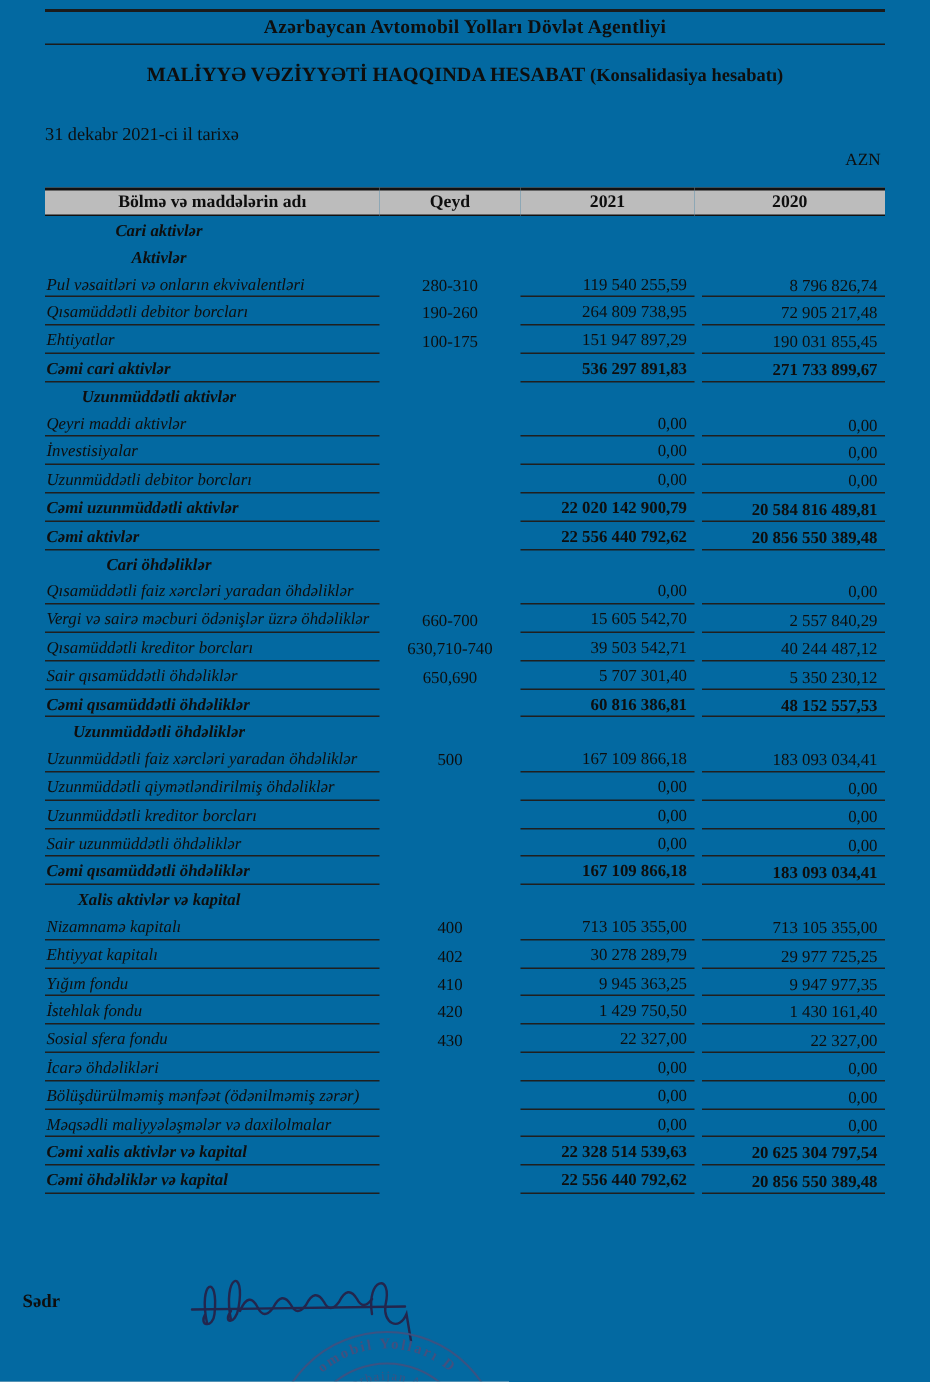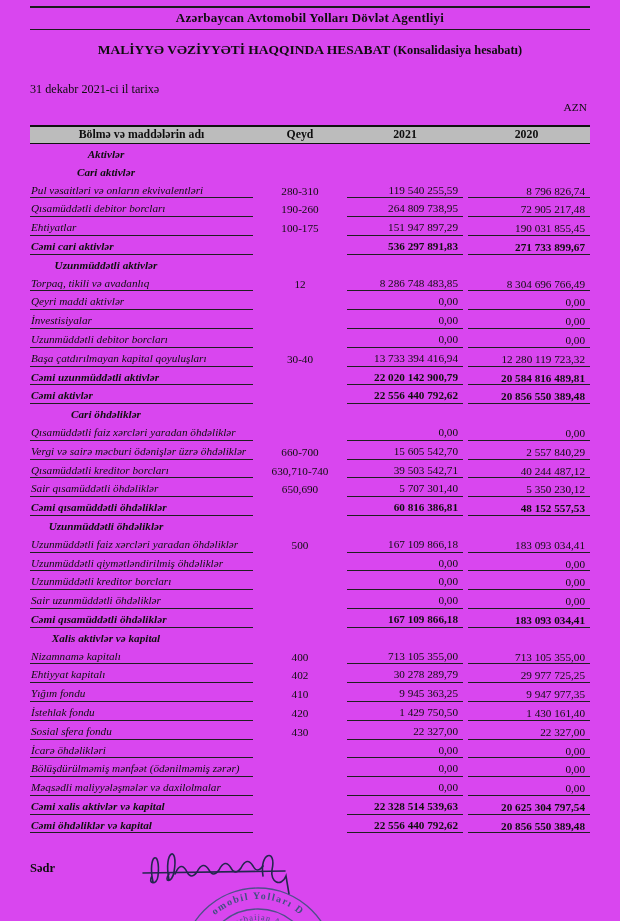--- a/index.html
+++ b/index.html
@@ -1,19 +1,19 @@
 <!DOCTYPE html>
 <html><head>
 <meta charset="utf-8">
 <style>
   html, body { margin: 0; padding: 0; }
   body { background: #d9d9d9; font-family: "Liberation Serif", serif; }
   .page {
     position: relative; width: 620px; height: 921px; margin: 0 auto;
-    background: #d946ef; color: #0e0e0e; overflow: hidden;
+    background: #0369a1; color: #0e0e0e; overflow: hidden;
   }
   .top-pad { height: 6px; }
   .rule { height: 0; border-top: 2px solid #1b1b1b; margin: 0 30px; }
   .rule.thin { border-top-width: 1.5px; }
   .agency { font-weight: bold; font-size: 13px; text-align: center; padding: 2px 0 3px; letter-spacing: 0.2px; }
   .doc-title { margin-top: 12px; text-align: center; font-weight: bold; font-size: 13.5px; }
   .doc-subtitle { font-size: 12.3px; }
   .date-line { margin: 24px 30px 0; font-size: 12.2px; }
   .currency { margin: 4px 33px 12px; text-align: right; font-size: 11.4px; }
 
@@ -36,21 +36,21 @@
   .u-val   { border-bottom: 1px solid #1f1f1f; }
   .u-gap   {
     border-bottom: none;
     background: linear-gradient(#1f1f1f, #1f1f1f) right bottom / calc(100% - 5px) 1px no-repeat;
   }
   tr.row-section .c-label {
     text-align: center; font-weight: bold; font-style: italic; padding-right: 72px;
   }
   tr.row-total { font-weight: bold; }
 
-  .footer { position: absolute; left: 30px; top: 858px; width: 560px; }
+  .footer { position: absolute; left: 15px; top: 858px; width: 560px; }
   .signer { font-weight: bold; font-size: 12.5px; }
   .signature { position: absolute; left: 105px; top: -16px; }
   .stamp { position: absolute; left: 148px; top: 884px; }
 </style>
 </head>
 <body>
 
 <div class="page">
   <div class="top-pad"></div>
   <div class="rule"></div>
@@ -75,27 +75,27 @@
     <thead>
       <tr>
         <th>Bölmə və maddələrin adı</th>
         <th>Qeyd</th>
         <th>2021</th>
         <th>2020</th>
       </tr>
     </thead>
     <tbody>
         <tr class="row-section">
+          <td class="c-label">Cari aktivlər</td>
+          <td class="c-note"></td>
+          <td class="c-val"></td>
+          <td class="c-val"></td>
+        </tr>
+        <tr class="row-section">
           <td class="c-label">Aktivlər</td>
-          <td class="c-note"></td>
-          <td class="c-val"></td>
-          <td class="c-val"></td>
-        </tr>
-        <tr class="row-section">
-          <td class="c-label">Cari aktivlər</td>
           <td class="c-note"></td>
           <td class="c-val"></td>
           <td class="c-val"></td>
         </tr>
         <tr class="row-item">
           <td class="c-label u-label">Pul vəsaitləri və onların ekvivalentləri</td>
           <td class="c-note">280-310</td>
           <td class="c-val u-val">119 540 255,59</td>
           <td class="c-val u-val u-gap">8 796 826,74</td>
         </tr>
@@ -117,48 +117,36 @@
           <td class="c-val u-val">536 297 891,83</td>
           <td class="c-val u-val u-gap">271 733 899,67</td>
         </tr>
         <tr class="row-section">
           <td class="c-label">Uzunmüddətli aktivlər</td>
           <td class="c-note"></td>
           <td class="c-val"></td>
           <td class="c-val"></td>
         </tr>
         <tr class="row-item">
-          <td class="c-label u-label">Torpaq, tikili və avadanlıq</td>
-          <td class="c-note">12</td>
-          <td class="c-val u-val">8 286 748 483,85</td>
-          <td class="c-val u-val u-gap">8 304 696 766,49</td>
-        </tr>
-        <tr class="row-item">
           <td class="c-label u-label">Qeyri maddi aktivlər</td>
           <td class="c-note"></td>
           <td class="c-val u-val">0,00</td>
           <td class="c-val u-val u-gap">0,00</td>
         </tr>
         <tr class="row-item">
           <td class="c-label u-label">İnvestisiyalar</td>
           <td class="c-note"></td>
           <td class="c-val u-val">0,00</td>
           <td class="c-val u-val u-gap">0,00</td>
         </tr>
         <tr class="row-item">
           <td class="c-label u-label">Uzunmüddətli debitor borcları</td>
           <td class="c-note"></td>
           <td class="c-val u-val">0,00</td>
           <td class="c-val u-val u-gap">0,00</td>
-        </tr>
-        <tr class="row-item">
-          <td class="c-label u-label">Başa çatdırılmayan kapital qoyuluşları</td>
-          <td class="c-note">30-40</td>
-          <td class="c-val u-val">13 733 394 416,94</td>
-          <td class="c-val u-val u-gap">12 280 119 723,32</td>
         </tr>
         <tr class="row-total">
           <td class="c-label u-label">Cəmi uzunmüddətli aktivlər</td>
           <td class="c-note"></td>
           <td class="c-val u-val">22 020 142 900,79</td>
           <td class="c-val u-val u-gap">20 584 816 489,81</td>
         </tr>
         <tr class="row-total">
           <td class="c-label u-label">Cəmi aktivlər</td>
           <td class="c-note"></td>

